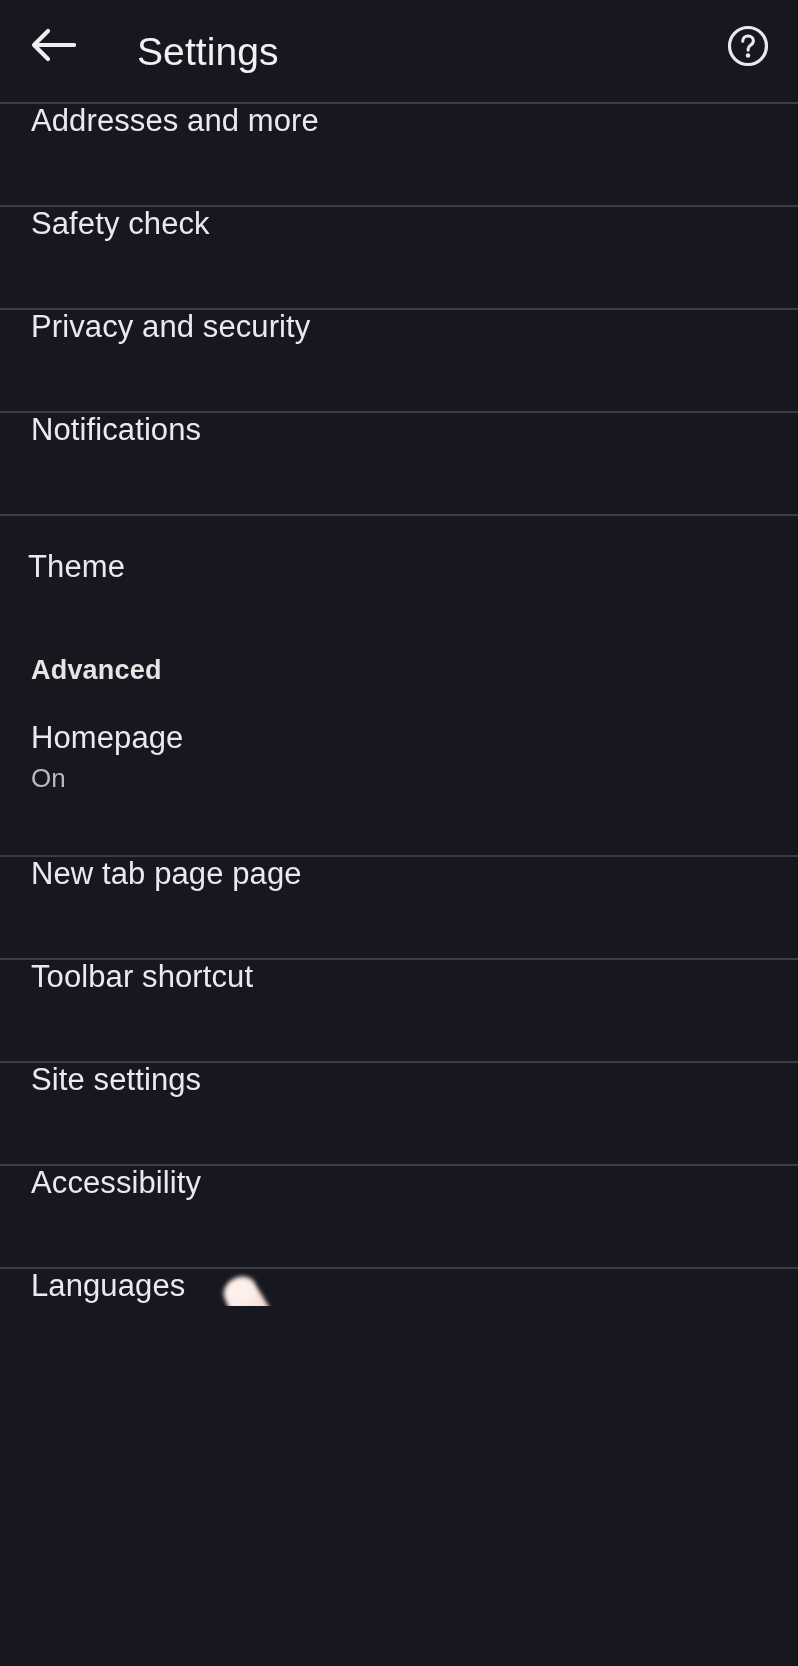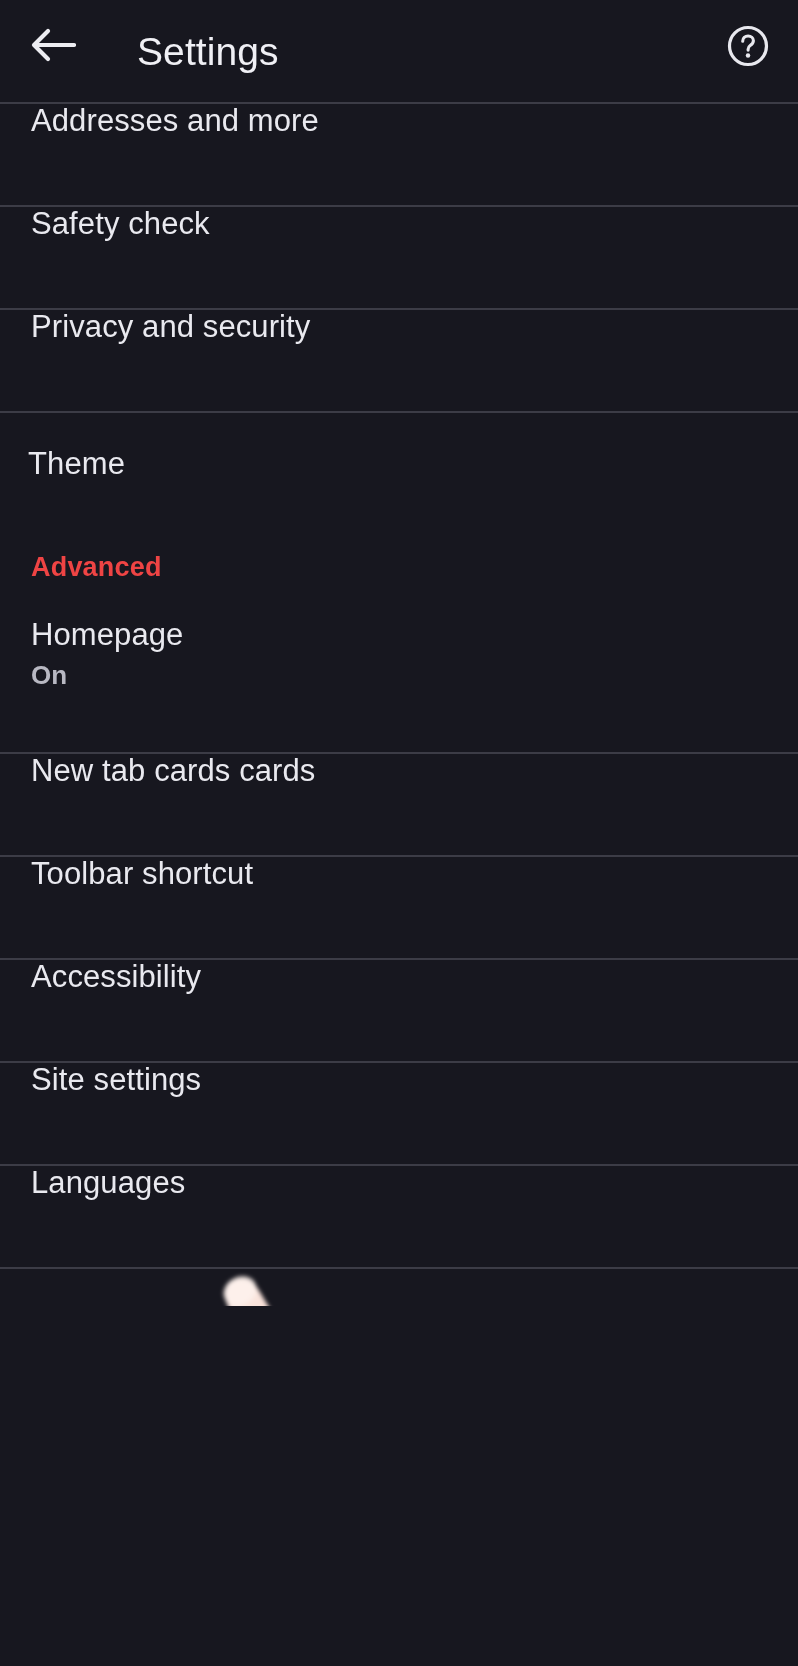--- a/index.html
+++ b/index.html
@@ -86,34 +86,33 @@
     line-height: 1.12;
     letter-spacing: 0.1px;
     white-space: nowrap;
   }
   .row-sub {
     font-size: 26px;
     color: #b8b8c2;
     line-height: 1.15;
     margin-top: 8px;
     letter-spacing: 0.1px;
-    font-weight: bold;
   }
 
   
   .section-head {
     box-sizing: border-box;
     width: 100%;
     padding: 0 31px;
     height: 102px;
     display: flex;
     align-items: center;
     font-size: 27px;
     font-weight: bold;
-    color: #ef4444;
+    color: #e5e5e5;
     letter-spacing: 0.2px;
   }
 
   
   .plain-row {
     box-sizing: border-box;
     width: 100%;
     padding: 0 28px;
     height: 103px;
     display: flex;
@@ -183,48 +182,51 @@
     </div>
 
     <div class="row h103">
       <div class="row-title">Safety check</div>
     </div>
 
     <div class="row h103">
       <div class="row-title">Privacy and security</div>
     </div>
 
+    <div class="row h103">
+      <div class="row-title">Notifications</div>
+    </div>
 
     <div class="plain-row">
       <span class="row-title">Theme</span>
     </div>
 
     <div class="section-head">
       <span>Advanced</span>
     </div>
 
     <div class="row two-line">
       <div class="row-title">Homepage</div>
       <div class="row-sub">On</div>
     </div>
 
     <div class="row h103">
-      <div class="row-title">New tab cards cards</div>
+      <div class="row-title">New tab page page</div>
     </div>
 
     <div class="row h103">
       <div class="row-title">Toolbar shortcut</div>
     </div>
 
     <div class="row h103">
+      <div class="row-title">Site settings</div>
+    </div>
+
+    <div class="row h103">
       <div class="row-title">Accessibility</div>
-    </div>
-
-    <div class="row h103">
-      <div class="row-title">Site settings</div>
     </div>
 
     <div class="row h103">
       <div class="row-title">Languages</div>
     </div>
 
 
 
   </div>
 

